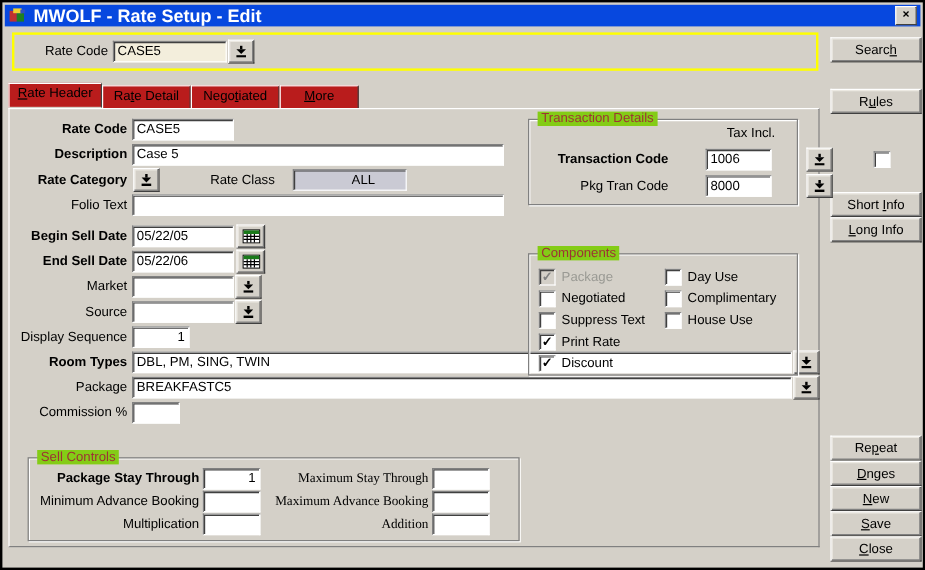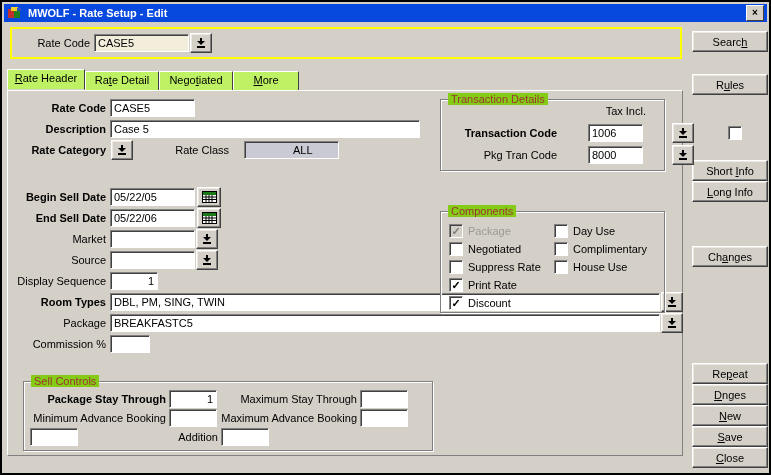--- a/index.html
+++ b/index.html
@@ -5,21 +5,21 @@
   html,body{margin:0;padding:0;background:#808080;}
   .win{
     position:relative;width:771px;height:475px;box-sizing:border-box;
     background:#D4D0C8;border:2px solid #000;
     font-family:"Liberation Sans",sans-serif;font-size:11px;color:#000;
     overflow:hidden;
   }
   
   .titlebar{position:absolute;left:2px;top:2px;right:2px;height:18px;background:#0748DF;
     display:flex;align-items:center;padding:0 3px;}
-  .title-text{color:#fff;font-weight:bold;font-size:11px;margin-left:5px;flex:1;white-space:nowrap;}
+  .title-text{color:#fff;font-weight:bold;font-size:15px;margin-left:5px;flex:1;white-space:nowrap;}
   .close-btn{width:16px;height:14px;background:#D4D0C8;border:1px solid;
     border-color:#fff #404040 #404040 #fff;display:flex;align-items:center;justify-content:center;
     font-size:10px;font-weight:bold;line-height:1;cursor:default;}
   
   .raised{background:#D4D0C8;border:1px solid;border-color:#fff #404040 #404040 #fff;
     box-shadow:inset -1px -1px 0 #808080,inset 1px 1px 0 #ECE9E2;}
   .field{box-sizing:border-box;height:18px;background:#fff;border:1px solid;
     border-color:#808080 #fff #fff #808080;box-shadow:inset 1px 1px 0 #404040;
     font-family:"Liberation Sans",sans-serif;font-size:11px;color:#000;padding:0 3px;outline:none;}
   .field.gray{background:#CACAD4;}
@@ -30,21 +30,21 @@
     border:2px solid #FFFF00;box-sizing:border-box;display:flex;align-items:center;}
   .yellow-panel .lbl{width:78px;text-align:right;margin-right:4px;}
   
   .lov{width:20px;height:18px;margin-left:1px;display:inline-flex;align-items:center;
     justify-content:center;flex:none;cursor:default;}
   .calbtn{width:22px;height:18px;margin-left:2px;display:inline-flex;align-items:center;
     justify-content:center;flex:none;cursor:default;}
   
   .tabs{position:absolute;left:5px;top:67px;height:21px;display:flex;z-index:3;}
   .tab{box-sizing:border-box;height:19px;margin-top:2px;padding:2px 0 0 0;text-align:center;
-    background:#bef264;border:1px solid;border-color:#fff #404040 #D4D0C8 #fff;
+    background:#b91c1c;border:1px solid;border-color:#fff #404040 #D4D0C8 #fff;
     border-bottom:none;cursor:default;}
   .tab.active{height:21px;margin-top:0;border-bottom:1px solid #D4D0C8;margin-bottom:-1px;}
   .key{text-decoration:underline;}
   
   .panel{position:absolute;left:5px;top:88px;width:676px;height:366px;background:#D4D0C8;
     border:1px solid;border-color:#fff #808080 #808080 #fff;box-sizing:border-box;z-index:2;}
   .frow{position:absolute;left:2px;display:flex;align-items:center;height:18px;}
   .frow .lbl{width:96px;text-align:right;margin-right:4px;flex:none;white-space:nowrap;}
   .bold{font-weight:bold;}
   .w85{width:85px;} .w310{width:310px;} .w48{width:48px;} .w40{width:40px;}
@@ -62,21 +62,21 @@
     border-color:#808080 #fff #fff #808080;box-shadow:inset 1px 1px 0 #404040;
     display:flex;align-items:center;justify-content:center;font-size:11px;font-weight:bold;line-height:1;}
   .cb-lbl{margin-left:5px;white-space:nowrap;}
   .cb-row.checked .cb::after{content:"\2713";}
   .cb-row.disabled .cb{background:#D4D0C8;}
   .cb-row.disabled .cb::after{color:#808080;}
   .cb-row.disabled .cb-lbl{color:#9a9a94;}
   
   .scrow{position:absolute;left:6px;display:flex;align-items:center;height:18px;}
   .scrow .l1{width:136px;text-align:right;margin-right:3px;flex:none;}
-  .scrow .l2{width:136px;text-align:right;margin:0 3px 0 4px;flex:none;}
+  .scrow .l2{width:136px;text-align:right;margin:0 3px 0 4px;flex:none;font-family:Liberation Serif, serif;}
   
   .btn{position:absolute;left:690px;width:74px;height:19px;display:flex;align-items:center;
     justify-content:center;cursor:default;font-size:11px;white-space:pre;}
   .tax-lbl{position:absolute;white-space:nowrap;}
 </style>
 </head>
 <body>
 
 <div class="win">
 
@@ -138,20 +138,24 @@
         <svg width="10" height="10" viewBox="0 0 10 10">
           <rect x="4" y="0" width="2" height="3" fill="#000"></rect>
             <polygon points="1,3 9,3 5,7" fill="#000"></polygon>
             <rect x="1" y="8" width="8" height="2" fill="#000"></rect>
         </svg>
       </span>
       <span style="width:96px;text-align:right;margin-right:15px">Rate Class</span>
       <input class="field gray w95" value="ALL" style="">
     </div>
 
+    <div class="frow" style="top:71px">
+      <span class="lbl">Folio Text</span>
+      <input class="field w310" value="" style="">
+    </div>
 
     <div class="frow" style="top:97px">
       <span class="lbl bold">Begin Sell Date</span>
       <input class="field w85" value="05/22/05" style="">
       <span class="calbtn raised">
         <svg width="15" height="12" viewBox="0 0 15 12">
           <rect x="0.5" y="0.5" width="14" height="11" fill="#fff" stroke="#000"></rect>
           <rect x="1" y="1" width="13" height="3" fill="#1A7A1A"></rect>
           <path d="M4 4V11 M7 4V11 M10 4V11 M1 6H14 M1 8.5H14" stroke="#000" stroke-width="1" fill="none"></path>
         </svg>
@@ -265,21 +269,21 @@
       <div class="cb-row checked disabled" style="left:8px;top:12px">
         <span class="cb"></span>
         <span class="cb-lbl">Package</span>
       </div>
       <div class="cb-row" style="left:8px;top:30px">
         <span class="cb"></span>
         <span class="cb-lbl">Negotiated</span>
       </div>
       <div class="cb-row" style="left:8px;top:48px">
         <span class="cb"></span>
-        <span class="cb-lbl">Suppress Rate</span>
+        <span class="cb-lbl">Suppress Text</span>
       </div>
       <div class="cb-row checked" style="left:8px;top:66px">
         <span class="cb"></span>
         <span class="cb-lbl">Print Rate</span>
       </div>
       <div class="cb-row checked" style="left:8px;top:84px">
         <span class="cb"></span>
         <span class="cb-lbl">Discount</span>
       </div>
 
@@ -306,32 +310,32 @@
         <span class="l2">Maximum Stay Through</span>
         <input class="field num w48" value="" style="">
       </div>
       <div class="scrow" style="top:27px">
         <span class="l1">Minimum Advance Booking</span>
         <input class="field num w48" value="" style="">
         <span class="l2">Maximum Advance Booking</span>
         <input class="field num w48" value="" style="">
       </div>
       <div class="scrow" style="top:46px">
+        <span class="l1">Multiplication</span>
         <input class="field num w48" value="" style="">
         <span class="l2">Addition</span>
         <input class="field num w48" value="" style="">
       </div>
     </div>
 
   </div>
 
   <div class="btn raised" style="top:29px"><span>Searc</span><span class="key">h</span><span></span></div>
   <div class="btn raised" style="top:72px"><span>R</span><span class="key">u</span><span>les</span></div>
   <div class="btn raised" style="top:158px"><span>Short </span><span class="key">I</span><span>nfo</span></div>
   <div class="btn raised" style="top:179px"><span></span><span class="key">L</span><span>ong Info</span></div>
-  <div class="btn raised" style="top:244px"><span>Ch</span><span class="key">a</span><span>nges</span></div>
   <div class="btn raised" style="top:361px"><span>Re</span><span class="key">p</span><span>eat</span></div>
   <div class="btn raised" style="top:382px"><span class="bold"></span><span class="key">D</span><span>nges</span></div>
   <div class="btn raised" style="top:403px"><span></span><span class="key">N</span><span>ew</span></div>
   <div class="btn raised" style="top:424px"><span></span><span class="key">S</span><span>ave</span></div>
   <div class="btn raised" style="top:445px"><span></span><span class="key">C</span><span>lose</span></div>
 
 </div>
 
 </body></html>

